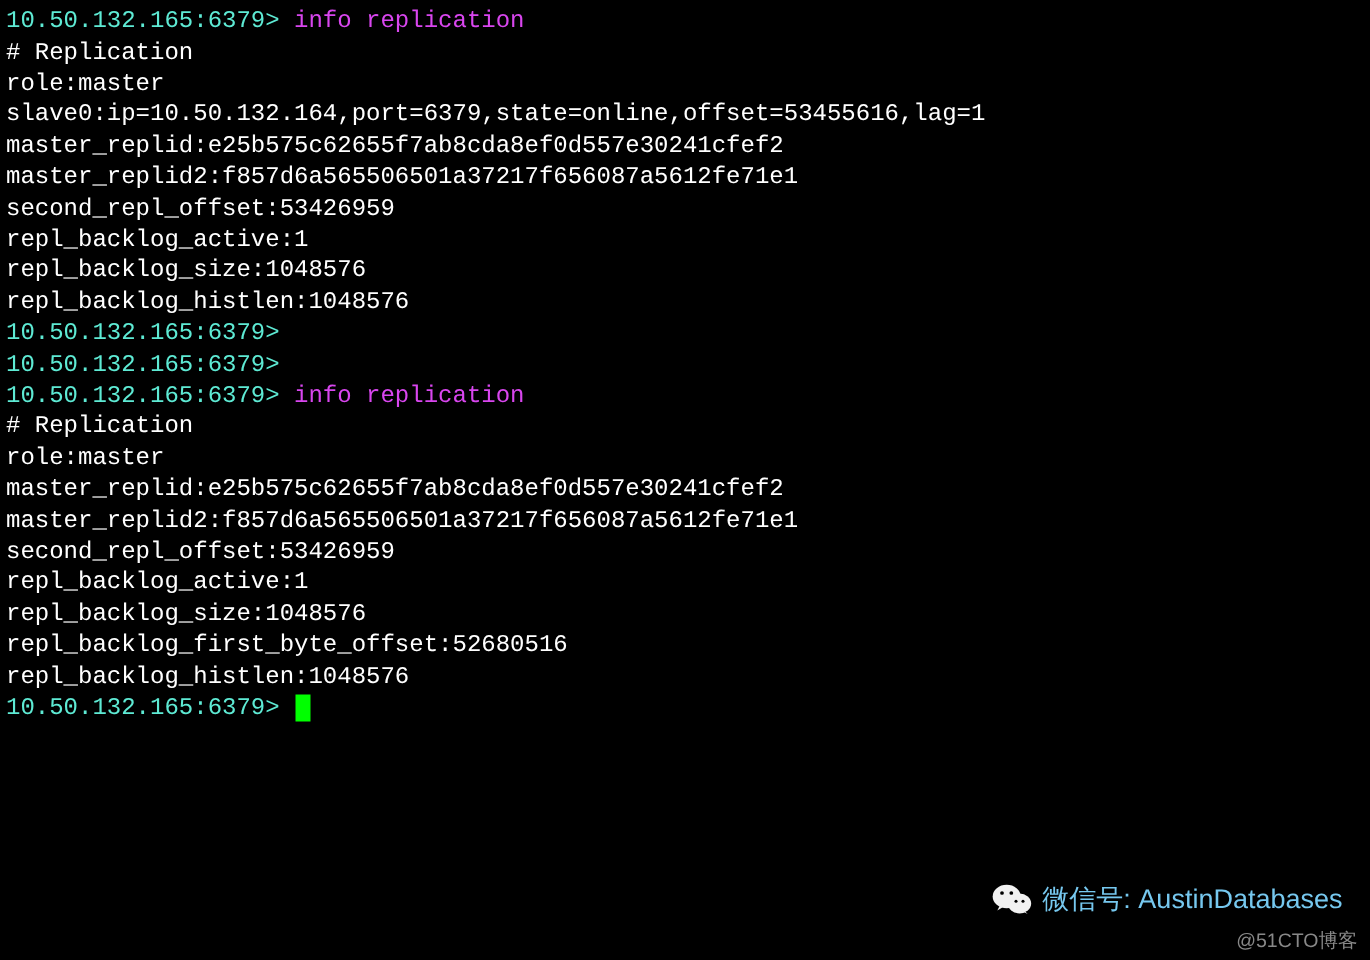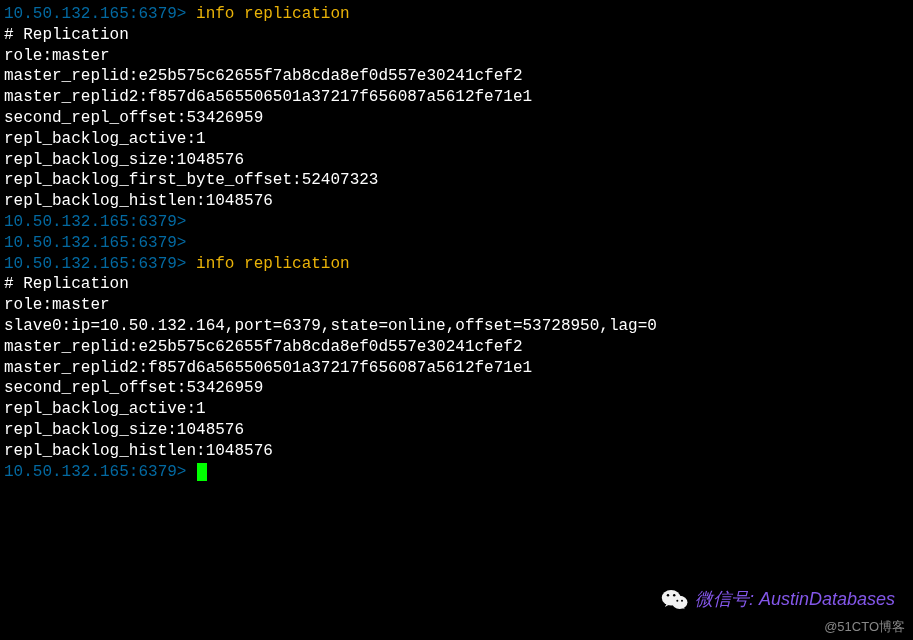--- a/index.html
+++ b/index.html
@@ -16,45 +16,44 @@
       width: 913px;
       height: 640px;
       padding: 4px 0 0 4px;
       position: relative;
       overflow: hidden;
     }
     .line {
       white-space: pre;
     }
     .prompt {
-      color: #0369a1;
+      color: #5eead4;
     }
     .command {
-      color: #eab308;
+      color: #d946ef;
     }
     .cursor {
       display: inline-block;
       width: 10px;
       height: 18px;
       background: #00ff00;
       vertical-align: text-bottom;
       margin-left: 1px;
     }
     .watermark-wechat {
       position: absolute;
       bottom: 28px;
       right: 18px;
       display: flex;
       align-items: center;
       gap: 6px;
-      color: #8b5cf6;
+      color: #7dd3fc;
       font-family: sans-serif;
       font-size: 18px;
       opacity: 0.95;
-      font-style: italic;
     }
     .wechat-icon {
       width: 28px;
       height: 24px;
       position: relative;
     }
     .wechat-icon svg {
       width: 100%;
       height: 100%;
     }
@@ -67,38 +66,38 @@
       font-size: 13px;
     }
   </style>
 </head>
 <body>
 
 <div id="terminal-output">
     <div class="line"><span class="prompt">10.50.132.165:6379&gt; </span><span class="command">info replication</span></div>
     <div class="line"><span class="output"># Replication</span></div>
     <div class="line"><span class="output">role:master</span></div>
+    <div class="line"><span class="output">slave0:ip=10.50.132.164,port=6379,state=online,offset=53455616,lag=1</span></div>
     <div class="line"><span class="output">master_replid:e25b575c62655f7ab8cda8ef0d557e30241cfef2</span></div>
     <div class="line"><span class="output">master_replid2:f857d6a565506501a37217f656087a5612fe71e1</span></div>
     <div class="line"><span class="output">second_repl_offset:53426959</span></div>
     <div class="line"><span class="output">repl_backlog_active:1</span></div>
     <div class="line"><span class="output">repl_backlog_size:1048576</span></div>
-    <div class="line"><span class="output">repl_backlog_first_byte_offset:52407323</span></div>
     <div class="line"><span class="output">repl_backlog_histlen:1048576</span></div>
     <div class="line"><span class="prompt">10.50.132.165:6379&gt; </span><span class="command"></span></div>
     <div class="line"><span class="prompt">10.50.132.165:6379&gt; </span><span class="command"></span></div>
     <div class="line"><span class="prompt">10.50.132.165:6379&gt; </span><span class="command">info replication</span></div>
     <div class="line"><span class="output"># Replication</span></div>
     <div class="line"><span class="output">role:master</span></div>
-    <div class="line"><span class="output">slave0:ip=10.50.132.164,port=6379,state=online,offset=53728950,lag=0</span></div>
     <div class="line"><span class="output">master_replid:e25b575c62655f7ab8cda8ef0d557e30241cfef2</span></div>
     <div class="line"><span class="output">master_replid2:f857d6a565506501a37217f656087a5612fe71e1</span></div>
     <div class="line"><span class="output">second_repl_offset:53426959</span></div>
     <div class="line"><span class="output">repl_backlog_active:1</span></div>
     <div class="line"><span class="output">repl_backlog_size:1048576</span></div>
+    <div class="line"><span class="output">repl_backlog_first_byte_offset:52680516</span></div>
     <div class="line"><span class="output">repl_backlog_histlen:1048576</span></div>
     <div class="line"><span class="prompt">10.50.132.165:6379&gt; </span><span class="command"></span><span class="cursor"></span></div>
   </div>
 
 <div class="watermark-wechat">
   <span class="wechat-icon">
     <svg viewBox="0 0 36 30" xmlns="http://www.w3.org/2000/svg">
       <ellipse cx="13" cy="12" rx="12" ry="10" fill="#ffffff"></ellipse>
       <ellipse cx="24" cy="18" rx="10" ry="8.5" fill="#ffffff"></ellipse>
       <ellipse cx="24" cy="18" rx="8" ry="6.5" fill="#000000"></ellipse>

